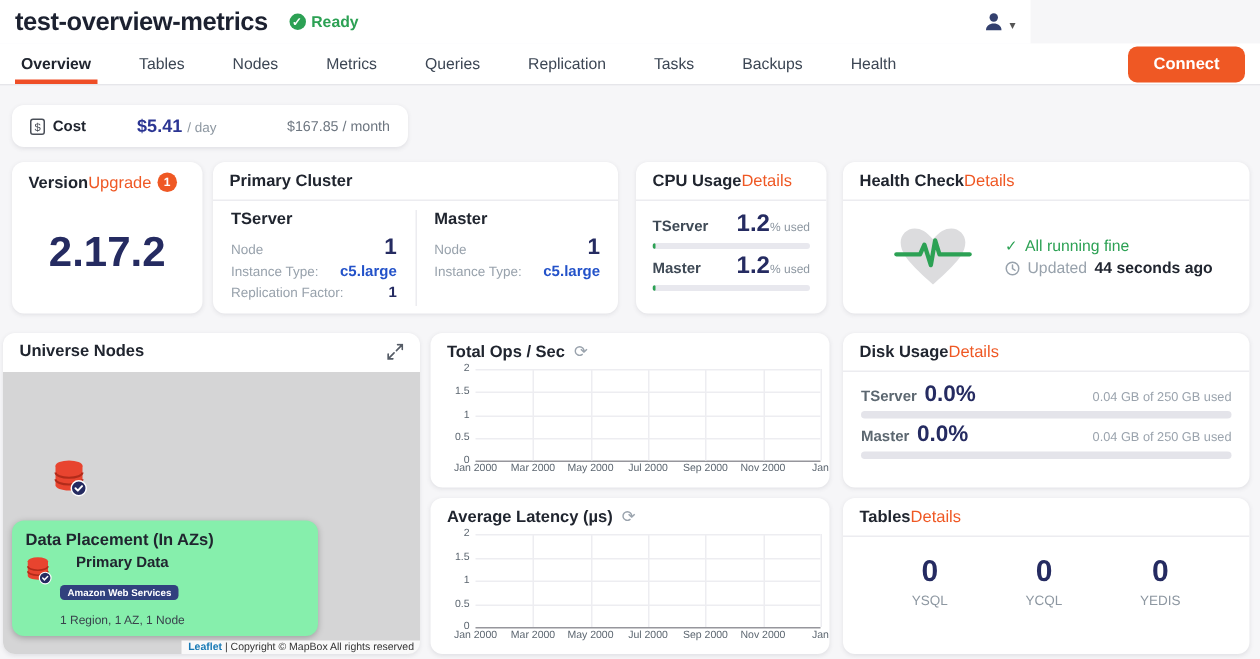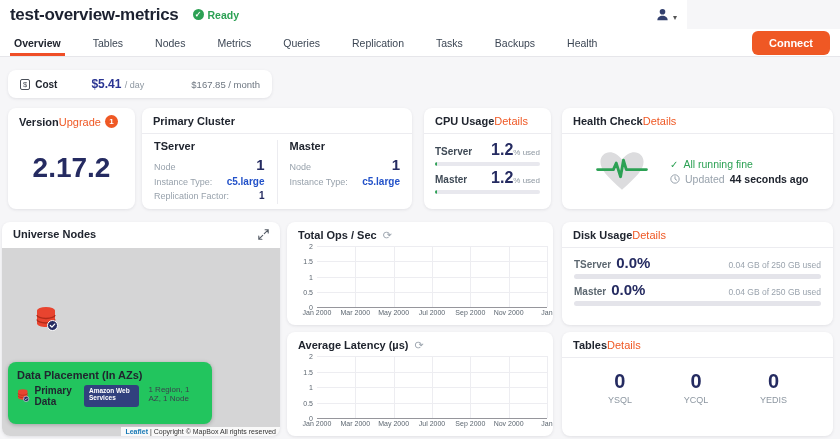--- a/index.html
+++ b/index.html
@@ -77,25 +77,25 @@
   .health-ok { color:#2ca154; }
   .health-ok .tick::before { content:"✓"; font-size:10px; }
   .health-upd { color:#98a2ac; }
   .health-upd b { color:#20252f; }
 
   
   .card-map { left:2px; top:222px; width:278px; height:214px; }
   .map-head { display:flex; align-items:center; justify-content:space-between; padding:6px 11px; }
   .map-canvas { position:absolute; left:0; top:26px; right:0; bottom:0; background:#d5d5d6; }
   .map-marker { position:absolute; left:33px; top:58px; }
-  .placement-box { position:absolute; left:6px; bottom:12px; width:204px; background:#22c55e; border-radius:8px; box-shadow:0 1px 4px rgba(0,0,0,.25); padding:7px 9px 17px; }
+  .placement-box { position:absolute; left:6px; bottom:12px; width:204px; background:#86efac; border-radius:8px; box-shadow:0 1px 4px rgba(0,0,0,.25); padding:7px 9px 6px; }
   .placement-title { font-size:11px; font-weight:bold; color:#20252f; margin-bottom:4px; }
   .placement-cols { display:flex; gap:10px; }
   .pcol { display:flex; gap:5px; }
-  .pcol .txt { display:flex; flex-direction:row; gap:9px; }
+  .pcol .txt { display:flex; flex-direction:column; gap:9px;text-align:center; }
   .pcol .lbl { font-size:10px; font-weight:bold; color:#20252f; }
   .provider-badge { background:#31417e; color:#fff; font-size:6.5px; font-weight:bold; border-radius:3px; padding:1.5px 5px; width:max-content; }
   .psummary { font-size:8px; color:#39424c; }
   .pnone { font-size:9px; color:#39424c; }
   .map-attribution { position:absolute; right:0; bottom:0; background:rgba(255,255,255,.85); font-size:7px; color:#333; padding:1px 4px; }
   .map-attribution .leaflet-link { color:#1779b5; font-weight:bold; text-decoration:none; }
 
   
   .card-ops { left:287px; top:222px; width:266px; height:103px; }
   .card-lat { left:287px; top:332px; width:266px; height:104px; }

